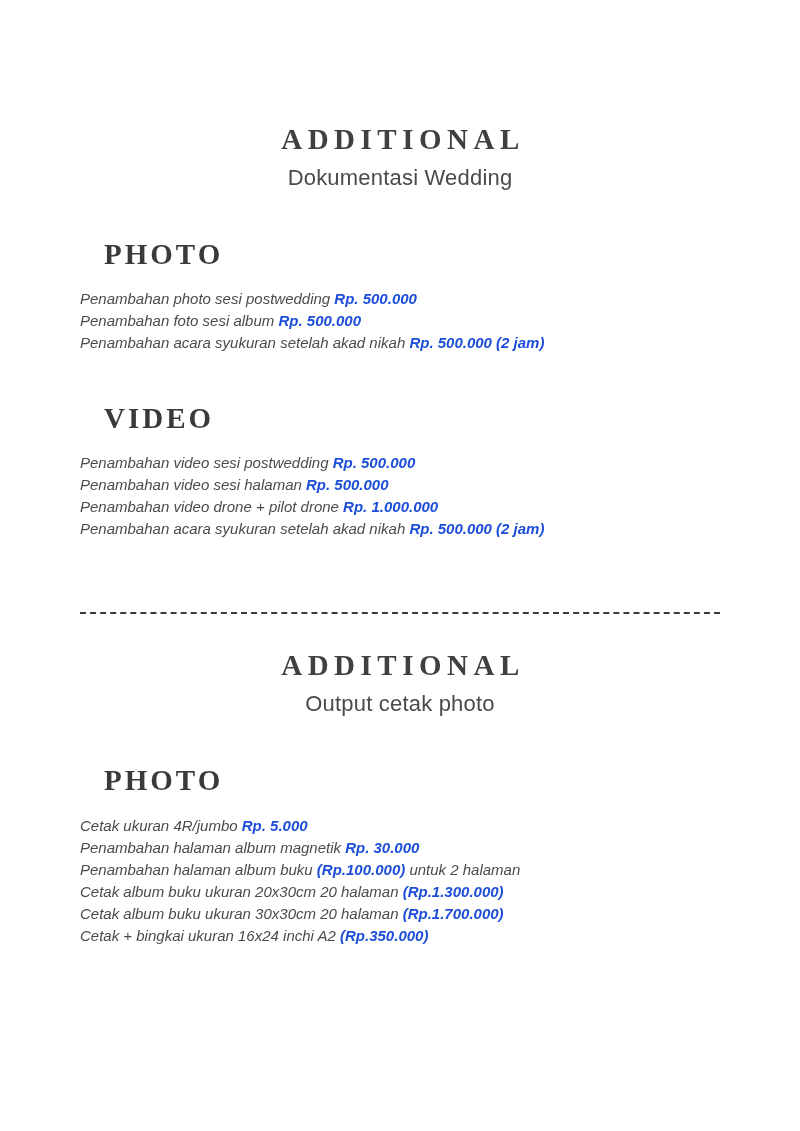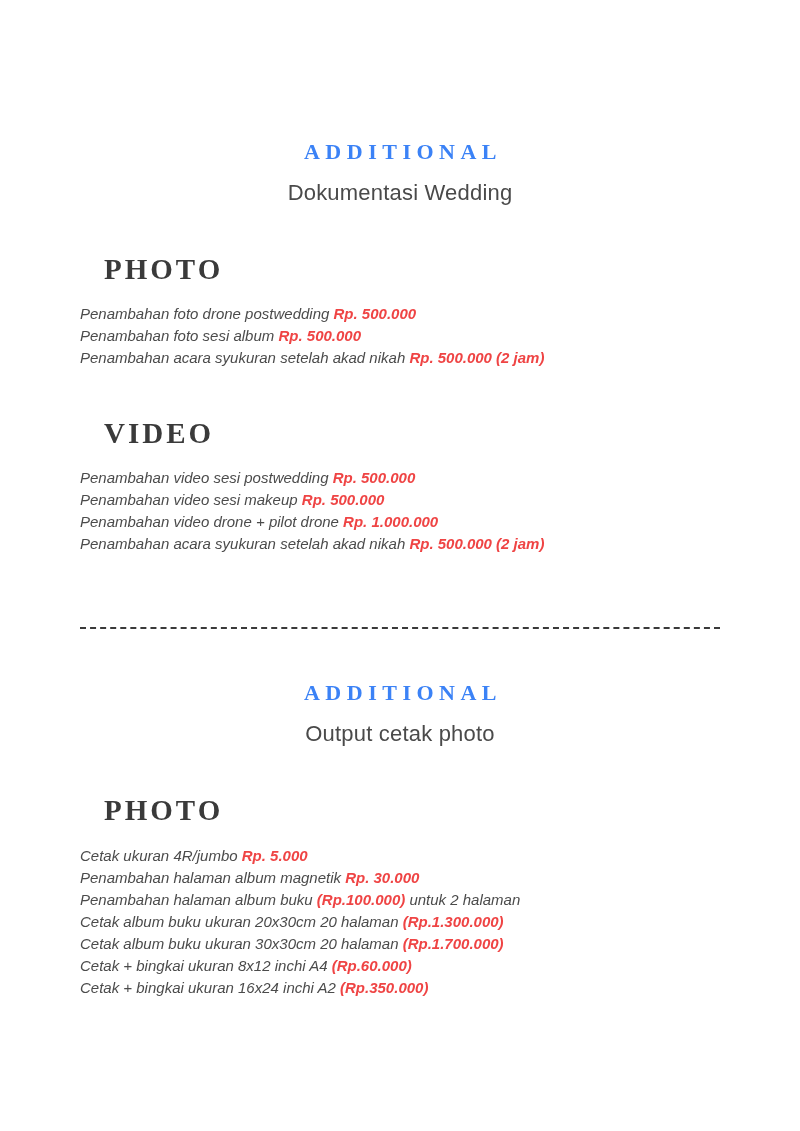--- a/index.html
+++ b/index.html
@@ -26,26 +26,26 @@
   
   .section {
     width: 100%;
   }
   .section-1 { padding-top: 124px; }
   .section-2 { padding-top: 36px; }
 
   .section-title {
     text-align: center;
     font-family: "Liberation Serif", serif;
-    font-size: 22px;
+    font-size: 29px;
     font-weight: 700;
     letter-spacing: 5.5px;
-    color: #3b82f6;
+    color: #404040;
     line-height: 1.1;
-    margin: 16px;
+    margin: 0;
     padding-left: 6px;
   }
   .section-subtitle {
     text-align: center;
     font-family: "Liberation Sans", sans-serif;
     font-size: 22px;
     font-weight: 400;
     color: #4a4a4a;
     margin: 9px 0 0 0;
     letter-spacing: 0.2px;
@@ -75,21 +75,21 @@
     font-family: "Liberation Sans", sans-serif;
     font-style: italic;
     font-size: 15px;
     color: #4b4b4b;
     line-height: 22px;
     white-space: nowrap;
   }
   .item .price {
     font-weight: 700;
     font-style: italic;
-    color: #ef4444;
+    color: #1d4ed8;
   }
 
   
   .divider-wrap {
     margin-top: 72px;
     padding: 0 80px;
   }
   .divider {
     height: 0;
     border-top: 2px dashed #3a3a3a;
@@ -105,31 +105,31 @@
 
 <div class="page">
 
   <div class="section section-1">
     <h1 class="section-title">ADDITIONAL</h1>
     <p class="section-subtitle">Dokumentasi Wedding</p>
 
     <div class="group photo">
       <div class="group-title">PHOTO</div>
       <div class="items">
-        <div class="item"><span>Penambahan foto drone postwedding </span><span class="price">Rp. 500.000</span></div>
+        <div class="item"><span>Penambahan photo sesi postwedding </span><span class="price">Rp. 500.000</span></div>
         <div class="item"><span>Penambahan foto sesi album </span><span class="price">Rp. 500.000</span></div>
         <div class="item"><span>Penambahan acara syukuran setelah akad nikah </span><span class="price">Rp. 500.000 (2 jam)</span></div>
       </div>
     </div>
 
     <div class="group video">
       <div class="group-title">VIDEO</div>
       <div class="items">
         <div class="item"><span>Penambahan video sesi postwedding </span><span class="price">Rp. 500.000</span></div>
-        <div class="item"><span>Penambahan video sesi makeup </span><span class="price">Rp. 500.000</span></div>
+        <div class="item"><span>Penambahan video sesi halaman </span><span class="price">Rp. 500.000</span></div>
         <div class="item"><span>Penambahan video drone + pilot drone </span><span class="price">Rp. 1.000.000</span></div>
         <div class="item"><span>Penambahan acara syukuran setelah akad nikah </span><span class="price">Rp. 500.000 (2 jam)</span></div>
       </div>
     </div>
   </div>
 
   <div class="divider-wrap">
     <div class="divider"></div>
   </div>
 
@@ -138,19 +138,18 @@
     <p class="section-subtitle">Output cetak photo</p>
 
     <div class="group photo">
       <div class="group-title">PHOTO</div>
       <div class="items">
         <div class="item"><span>Cetak ukuran 4R/jumbo </span><span class="price">Rp. 5.000</span></div>
         <div class="item"><span>Penambahan halaman album magnetik </span><span class="price">Rp. 30.000</span></div>
         <div class="item"><span>Penambahan halaman album buku </span><span class="price">(Rp.100.000)</span><span> untuk 2 halaman</span></div>
         <div class="item"><span>Cetak album buku ukuran 20x30cm 20 halaman </span><span class="price">(Rp.1.300.000)</span></div>
         <div class="item"><span>Cetak album buku ukuran 30x30cm 20 halaman </span><span class="price">(Rp.1.700.000)</span></div>
-        <div class="item"><span>Cetak + bingkai ukuran 8x12 inchi A4 </span><span class="price">(Rp.60.000)</span></div>
         <div class="item"><span>Cetak + bingkai ukuran 16x24 inchi A2 </span><span class="price">(Rp.350.000)</span></div>
       </div>
     </div>
   </div>
 
 </div>
 
 </body></html>

